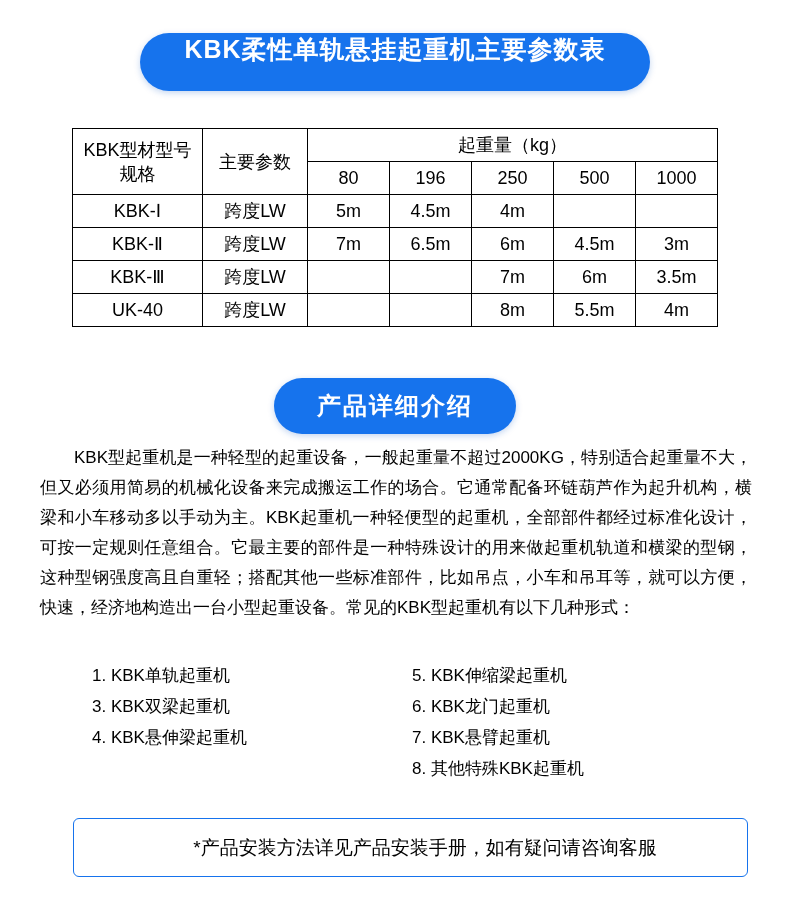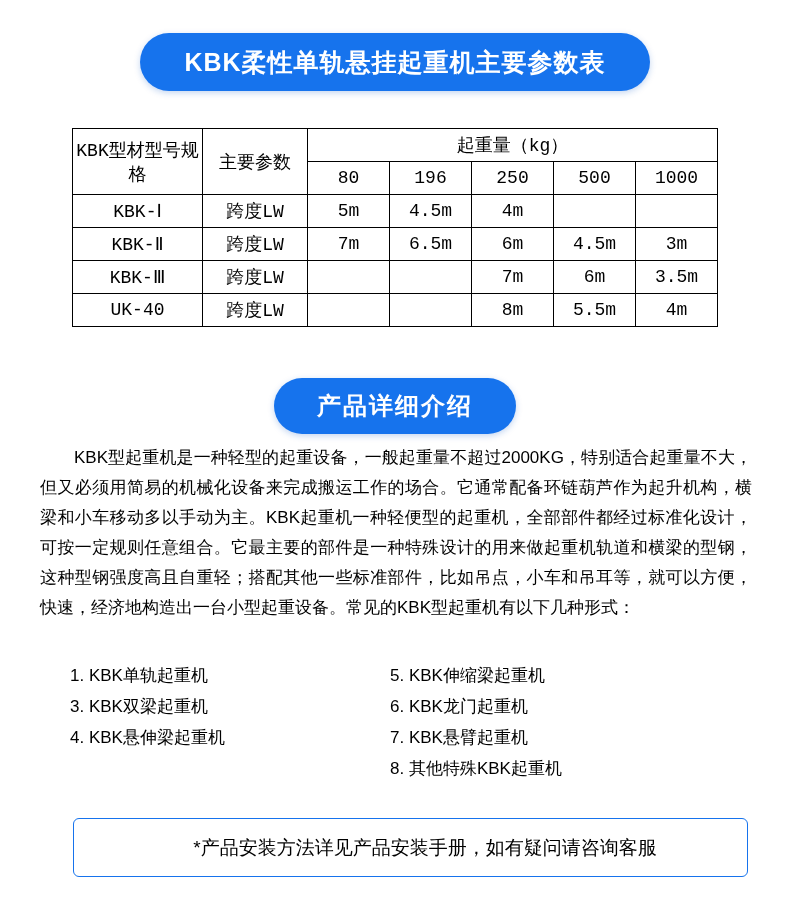--- a/index.html
+++ b/index.html
@@ -23,21 +23,20 @@
   
   .title-banner {
     position: absolute;
     left: 140px;
     top: 33px;
     width: 510px;
     height: 58px;
     background: #1673ed;
     border-radius: 29px;
     display: flex;
-    align-items: center;
     justify-content: center;
     box-shadow: 0 2px 6px rgba(20, 90, 200, 0.25);
   }
   .title-banner span {
     color: #ffffff;
     font-size: 25px;
     font-weight: bold;
     letter-spacing: 1px;
     font-family: "Liberation Sans", sans-serif;
   }
@@ -46,21 +45,21 @@
   .spec-table-wrap {
     position: absolute;
     left: 72px;
     top: 128px;
     width: 645px;
   }
   table.spec {
     border-collapse: collapse;
     width: 645px;
     table-layout: fixed;
-    font-family: Liberation Mono, monospace;
+    font-family: Liberation Sans, sans-serif;
   }
   table.spec td, table.spec th {
     border: 1px solid #000000;
     text-align: center;
     vertical-align: middle;
     font-size: 18px;
     font-weight: normal;
     padding: 3px 2px;
     height: 26px;
     color: #000;
@@ -103,21 +102,21 @@
     line-height: 30px;
     color: #000000;
     text-align: justify;
     text-indent: 34px;
     font-family: "Liberation Sans", sans-serif;
   }
 
   
   .list-wrap {
     position: absolute;
-    left: 70px;
+    left: 92px;
     top: 660px;
     width: 640px;
     display: flex;
   }
   .list-col {
     width: 320px;
   }
   .list-item {
     font-size: 17px;
     line-height: 31px;

